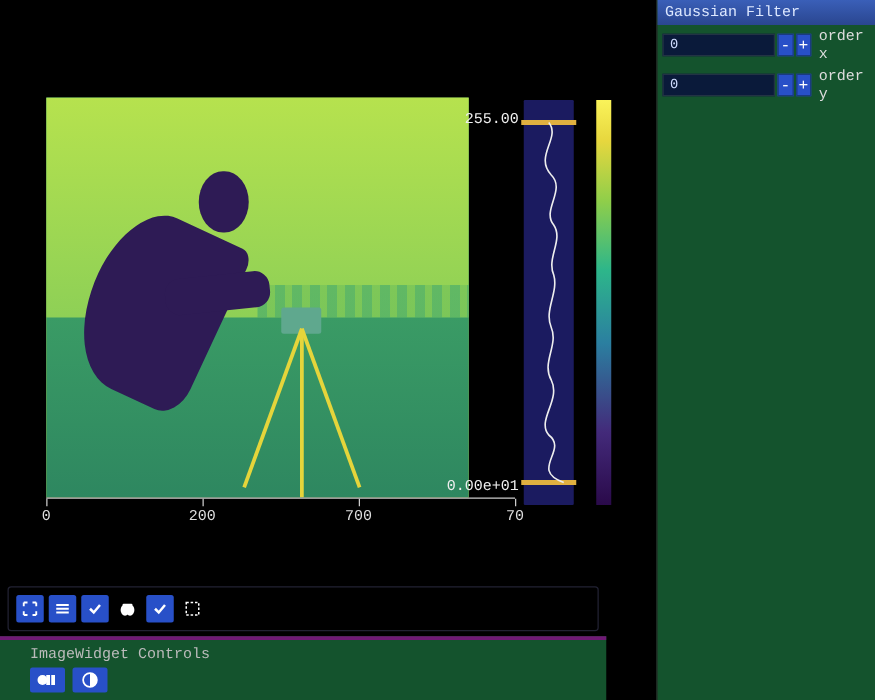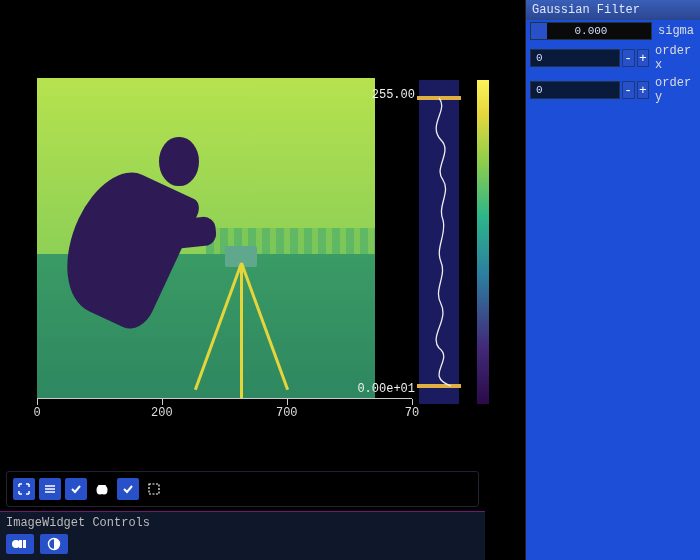--- a/index.html
+++ b/index.html
@@ -147,38 +147,38 @@
     font-size: 13px;
     cursor: pointer;
     color: #fff;
   }
   .tb-btn.box { background: #2850c8; }
   .tb-btn.plain { background: transparent; }
   .tb-btn svg { display: block; }
 
   
   .footer {
-    border-top: 1px solid #701a75;
-    padding: 4px 6px 6px 6px;
-    background: #0f172a;
+    border-top: 3px solid #701a75;
+    padding: 4px 6px 6px 24px;
+    background: #14532d;
   }
   .footer-title { color: #bbb; font-size: 12px; margin-bottom: 4px; }
   .footer-btns { display: flex; gap: 6px; }
   .ftr-btn {
     width: 28px; height: 20px;
     background: #2850c8;
     border-radius: 2px;
     display: flex; align-items: center; justify-content: center;
     cursor: pointer;
   }
 
   
   .right {
     flex: 1; height: 100%;
-    background: #1d4ed8;
+    background: #14532d;
     border-left: 1px solid #222;
     margin-left: 40px;
   }
   .panel-header {
     background: linear-gradient(#3a5fb8, #2a4690);
     color: #dde8ff;
     font-size: 12px;
     padding: 3px 6px;
   }
   .param-row {
@@ -325,27 +325,20 @@
               <path d="M7 1.5 A5.5 5.5 0 0 1 7 12.5 Z" fill="#fff"></path>
             </svg>
         </div>
       </div>
     </div>
   </div>
 
   <div class="right">
     <div class="panel-header">Gaussian Filter</div>
 
-    <div class="param-row">
-      <div class="slider-box">
-        <div class="slider-fill"></div>
-        <div class="slider-val">0.000</div>
-      </div>
-      <div class="param-label">sigma</div>
-    </div>
 
     <div class="param-row">
       <div class="num-input">
         <span>0</span>
       </div>
       <div class="stepper">-</div>
       <div class="stepper">+</div>
       <div class="param-label">order x</div>
     </div>
 

